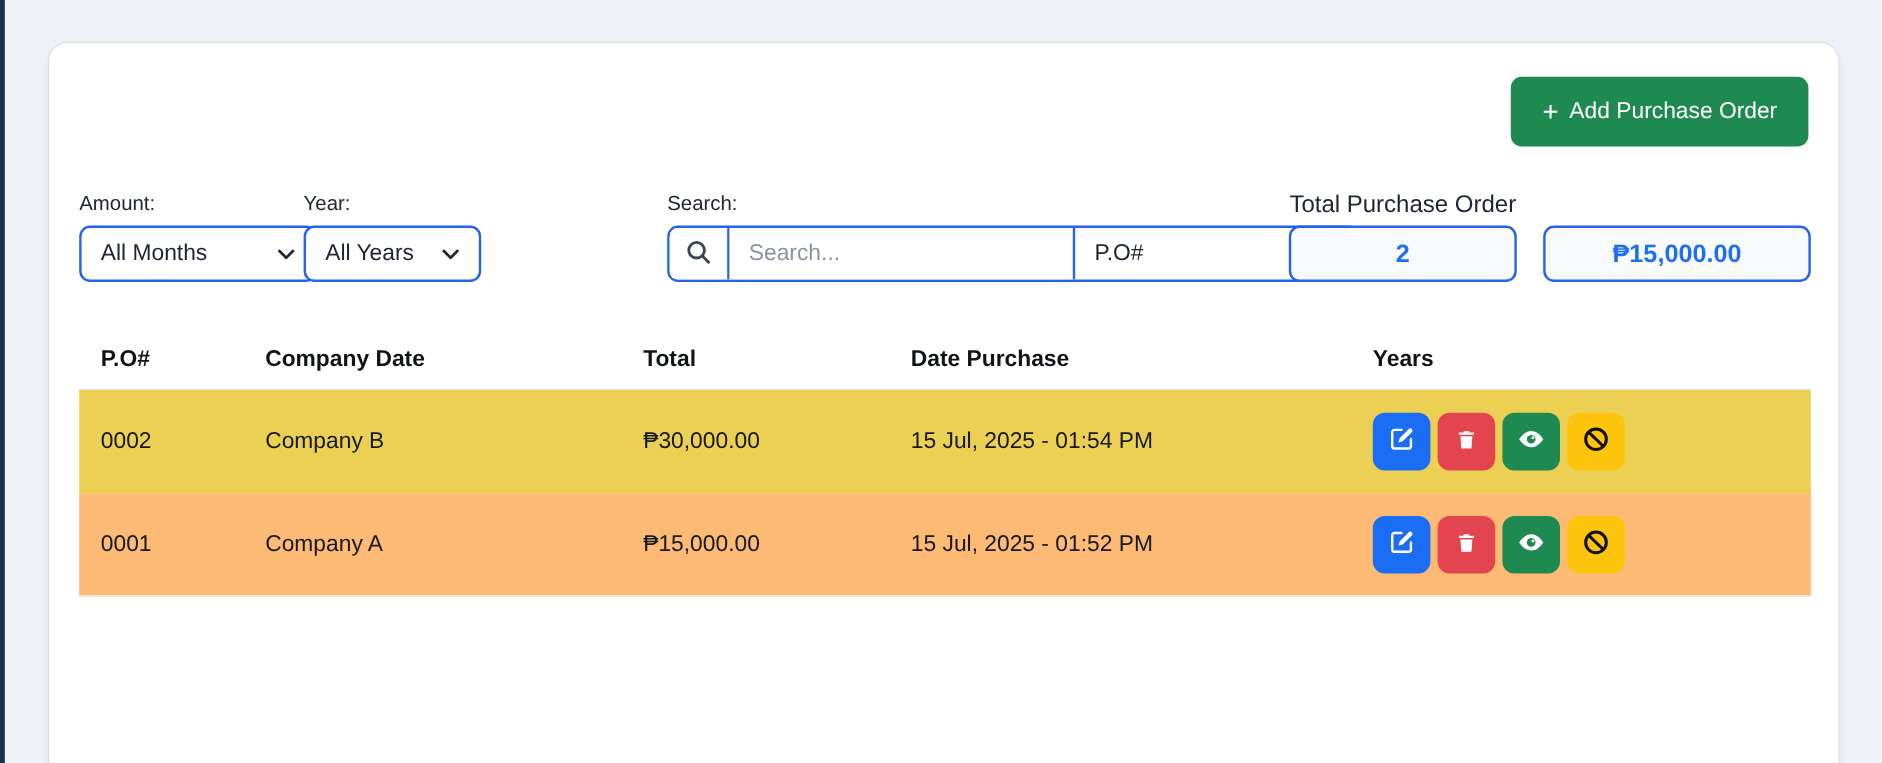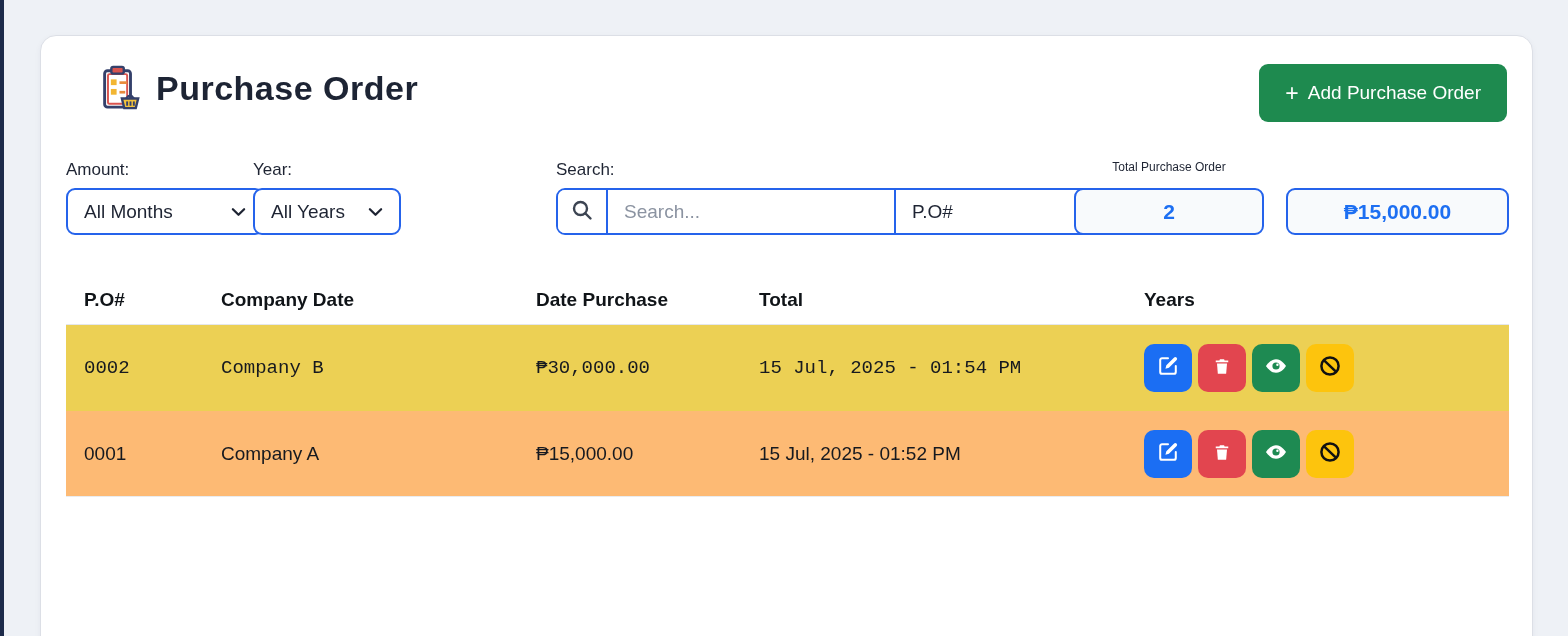--- a/index.html
+++ b/index.html
@@ -28,21 +28,21 @@
   .add-btn {
     position:absolute; right:0; top:0; height:58px; padding:0 26px;
     background:#1e8a4f; color:#fff; border:none; border-radius:9px;
     font-size:19px; font-family:inherit; cursor:pointer;
     display:flex; align-items:center; gap:9px;
   }
   .add-btn .plus { font-size:23px; font-weight:400; line-height:1; }
 
   
   .filter-label { position:absolute; top:124px; font-size:17px; color:#1e2433; }
-  .summary-label { position:absolute; top:124px; font-size:12px; color:#1e2433; text-align:center; }
+  .summary-label { position:absolute; top:124px; font-size:20px; color:#1e2433; text-align:center; }
   .ctrl { position:absolute; top:152px; height:47px; background:#fff;
           border:2px solid #2563eb; border-radius:9px; }
   .select-box {
     display:flex; align-items:center; justify-content:space-between;
     padding:0 16px; font-size:19px; color:#1e2433; cursor:pointer;
   }
   .chev { display:inline-flex; margin-left:10px; }
 
   .search-group { display:flex; align-items:stretch; overflow:hidden; }
   .search-btn {
@@ -69,58 +69,39 @@
   .table { position:absolute; left:25px; top:240px; width:1443px; }
   .trow, .thead {
     display:grid; grid-template-columns:137px 315px 223px 385px 1fr;
     align-items:center;
   }
   .thead { height:48px; font-size:19px; font-weight:700; color:#101418; }
   .thead > div { padding-left:18px; }
   .tbody { border-top:1px solid #e4e7ec; }
   .trow { height:86px; font-size:19px; color:#16191f; border-bottom:1px solid #e9ecef; background:#fdba74; }
   .trow > .cell { padding-left:18px; }
-  .trow.highlight { background:#ecd054; border-bottom-color:#ecd054;font-family:Liberation Mono, monospace; }
+  .trow.highlight { background:#ecd054; border-bottom-color:#ecd054; }
   .actions { display:flex; gap:6px; padding-left:18px; }
   .act {
     width:48px; height:48px; border:none; border-radius:10px; cursor:pointer;
     display:flex; align-items:center; justify-content:center;
   }
   .act.edit   { background:#1b6ef3; }
   .act.del    { background:#e2454f; }
   .act.view   { background:#1e8a52; }
   .act.cancel { background:#fdc40d; }
 </style>
 </head>
 <body>
 
 <div class="sidebar-edge"></div>
 
 <div class="card">
 
   <div class="card-header">
-    <div class="title-wrap">
-      <span class="title-icon">
-        <svg viewBox="0 0 48 50" width="46" height="48">
-          <rect x="9" y="7" width="27" height="38" rx="3" fill="#ffffff" stroke="#34406b" stroke-width="3"></rect>
-          <rect x="12.5" y="10.5" width="20" height="31" rx="1.5" fill="none" stroke="#d9544f" stroke-width="2"></rect>
-          <rect x="16" y="3" width="13" height="7" rx="2" fill="#d9544f" stroke="#34406b" stroke-width="2.5"></rect>
-          <rect x="15.5" y="16" width="6" height="6" fill="#f2b632"></rect>
-          <rect x="15.5" y="26" width="6" height="6" fill="#f2b632"></rect>
-          <rect x="24.5" y="18" width="8" height="2.8" fill="#e98a3c"></rect>
-          <rect x="24.5" y="28" width="6" height="2.8" fill="#e98a3c"></rect>
-          <path d="M27 36 h17 l-2.5 10 h-12 z" fill="#f5c33b" stroke="#34406b" stroke-width="2.5"></path>
-          <path d="M31.5 36 q4 -6 8 0" fill="none" stroke="#34406b" stroke-width="2.5"></path>
-          <line x1="32.5" y1="39" x2="32.5" y2="43.5" stroke="#34406b" stroke-width="2"></line>
-          <line x1="36" y1="39" x2="36" y2="43.5" stroke="#34406b" stroke-width="2"></line>
-          <line x1="39.5" y1="39" x2="39.5" y2="43.5" stroke="#34406b" stroke-width="2"></line>
-        </svg>
-      </span>
-      <h1 class="page-title">Purchase Order</h1>
-    </div>
     <button class="add-btn">
       <span class="plus">+</span>
       <span>Add Purchase Order</span>
     </button>
   </div>
 
   <span class="filter-label" style="left:25px">Amount:</span>
   <div class="ctrl select-box" style="left:25px; width:198px">
     <span>All Months</span>
     <span class="chev">
@@ -167,22 +148,22 @@
   </div>
 
   <div class="ctrl summary-box" style="left:1245px; width:223px">
     <span>₱15,000.00</span>
   </div>
 
   <div class="table">
     <div class="thead">
       <div>P.O#</div>
       <div>Company Date</div>
+      <div>Total</div>
       <div>Date Purchase</div>
-      <div>Total</div>
       <div>Years</div>
     </div>
     <div class="tbody" id="table-body">
   <div class="trow highlight">
     <div class="cell po">0002</div>
     <div class="cell company">Company B</div>
     <div class="cell total">₱30,000.00</div>
     <div class="cell date">15 Jul, 2025 - 01:54 PM</div>
     <div class="actions">
       <button class="act edit">

